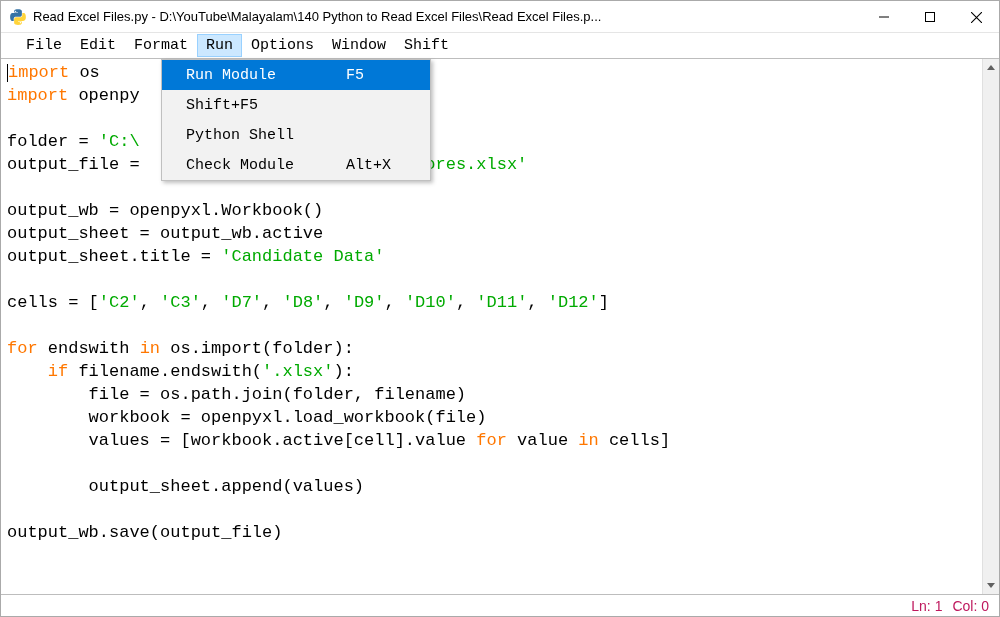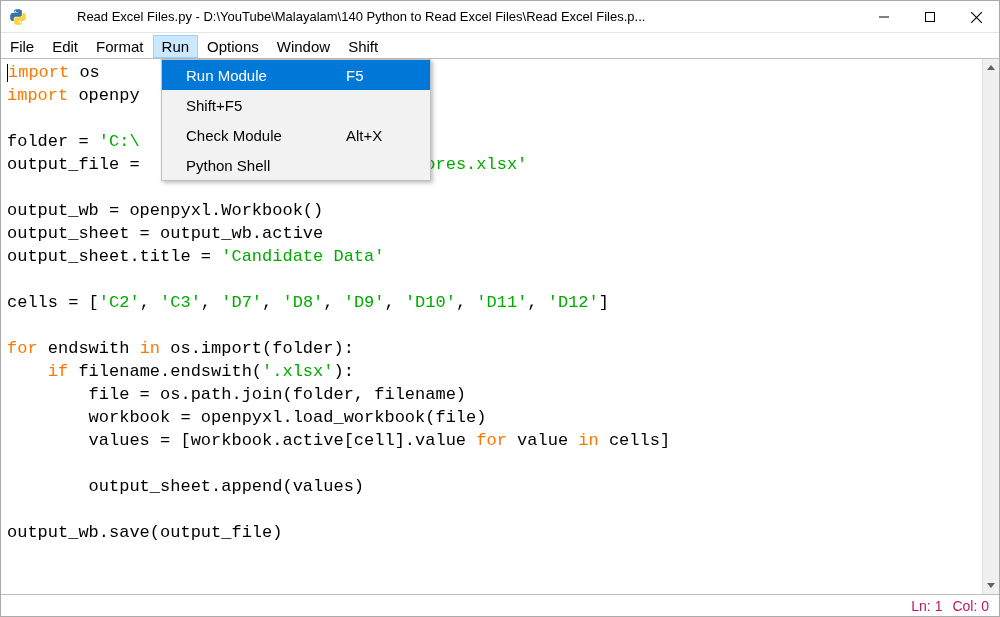--- a/index.html
+++ b/index.html
@@ -1,23 +1,23 @@
 <!DOCTYPE html>
 <html><head>
 <meta charset="utf-8">
 <style>
   * { box-sizing: border-box; margin: 0; padding: 0; }
   html, body { width: 1000px; height: 617px; font-family: "Segoe UI", Tahoma, sans-serif; background: #fff; overflow: hidden; }
   .window { width: 1000px; height: 617px; border: 1px solid #aaa; display: flex; flex-direction: column; background: #fff; }
-  .titlebar { height: 32px; display: flex; align-items: center; background: #fff; border-bottom: 1px solid #e5e5e5; gap: 44px; }
+  .titlebar { height: 32px; display: flex; align-items: center; background: #fff; border-bottom: 1px solid #e5e5e5; }
   .titlebar-icon { width: 18px; height: 18px; margin: 0 6px 0 8px; }
   .titlebar-title { flex: 1; font-size: 13px; color: #000; white-space: nowrap; overflow: hidden; text-overflow: ellipsis; }
   .win-controls { display: flex; height: 100%; }
   .win-btn { width: 46px; height: 32px; display: flex; align-items: center; justify-content: center; color: #000; }
-  .menubar { height: 26px; display: flex; align-items: flex-end; padding: 0 0; border-bottom: 1px solid #bdbdbd; font-size: 15px; position: relative; }
+  .menubar { height: 26px; display: flex; align-items: center; padding: 0 16px; border-bottom: 1px solid #bdbdbd; font-size: 15px; position: relative; font-family: Liberation Mono, monospace; }
   .menu-item { padding: 3px 9px; display: flex; align-items: center; cursor: default; }
   .menu-item.active { background: #cce8ff; border: 1px solid #99d1ff; padding: 2px 8px; }
   .dropdown { position: absolute; top: 26px; left: 160px; width: 270px; background: #f2f2f2; border: 1px solid #c0c0c0; box-shadow: 2px 2px 4px rgba(0,0,0,0.25); z-index: 10; }
   .dropdown-row { display: flex; height: 30px; align-items: center; padding: 0 14px 0 24px; font-size: 15px; cursor: default; gap: 20px; }
   .dropdown-row.selected { background: #0078d7; color: #fff; }
   .dd-label { flex: 1; }
   .dd-accel { width: 70px; text-align: left; }
   .editor-wrap { flex: 1; display: flex; min-height: 0; }
   .editor { flex: 1; padding: 2px 2px 2px 6px; font-family: "Consolas","Courier New",monospace; font-size: 17px; line-height: 23px; white-space: pre; overflow: hidden; color: #000; }
   .scrollbar { width: 17px; background: #f0f0f0; border-left: 1px solid #e0e0e0; display: flex; flex-direction: column; align-items: center; }
@@ -70,26 +70,26 @@
 
     <div class="dropdown">
       <div class="dropdown-row selected">
         <span class="dd-label">Run Module</span>
         <span class="dd-accel">F5</span>
       </div>
       <div class="dropdown-row">
         <span class="dd-accel">Shift+F5</span>
       </div>
       <div class="dropdown-row">
+        <span class="dd-label">Python Shell</span>
+        <span class="dd-accel"></span>
+      </div>
+      <div class="dropdown-row">
         <span class="dd-label">Check Module</span>
         <span class="dd-accel">Alt+X</span>
-      </div>
-      <div class="dropdown-row">
-        <span class="dd-label">Python Shell</span>
-        <span class="dd-accel"></span>
       </div>
     </div>
   </div>
 
   <div class="editor-wrap">
     <div class="editor" id="editor"><span class="cursor-box"></span><span class="kw">import </span><span>os</span>
 <span class="kw">import </span><span>openpy</span>
 
 <span>folder = </span><span class="str">'C:\</span>
 <span>output_file = </span><span class="str">                      te Scores.xlsx'</span>

